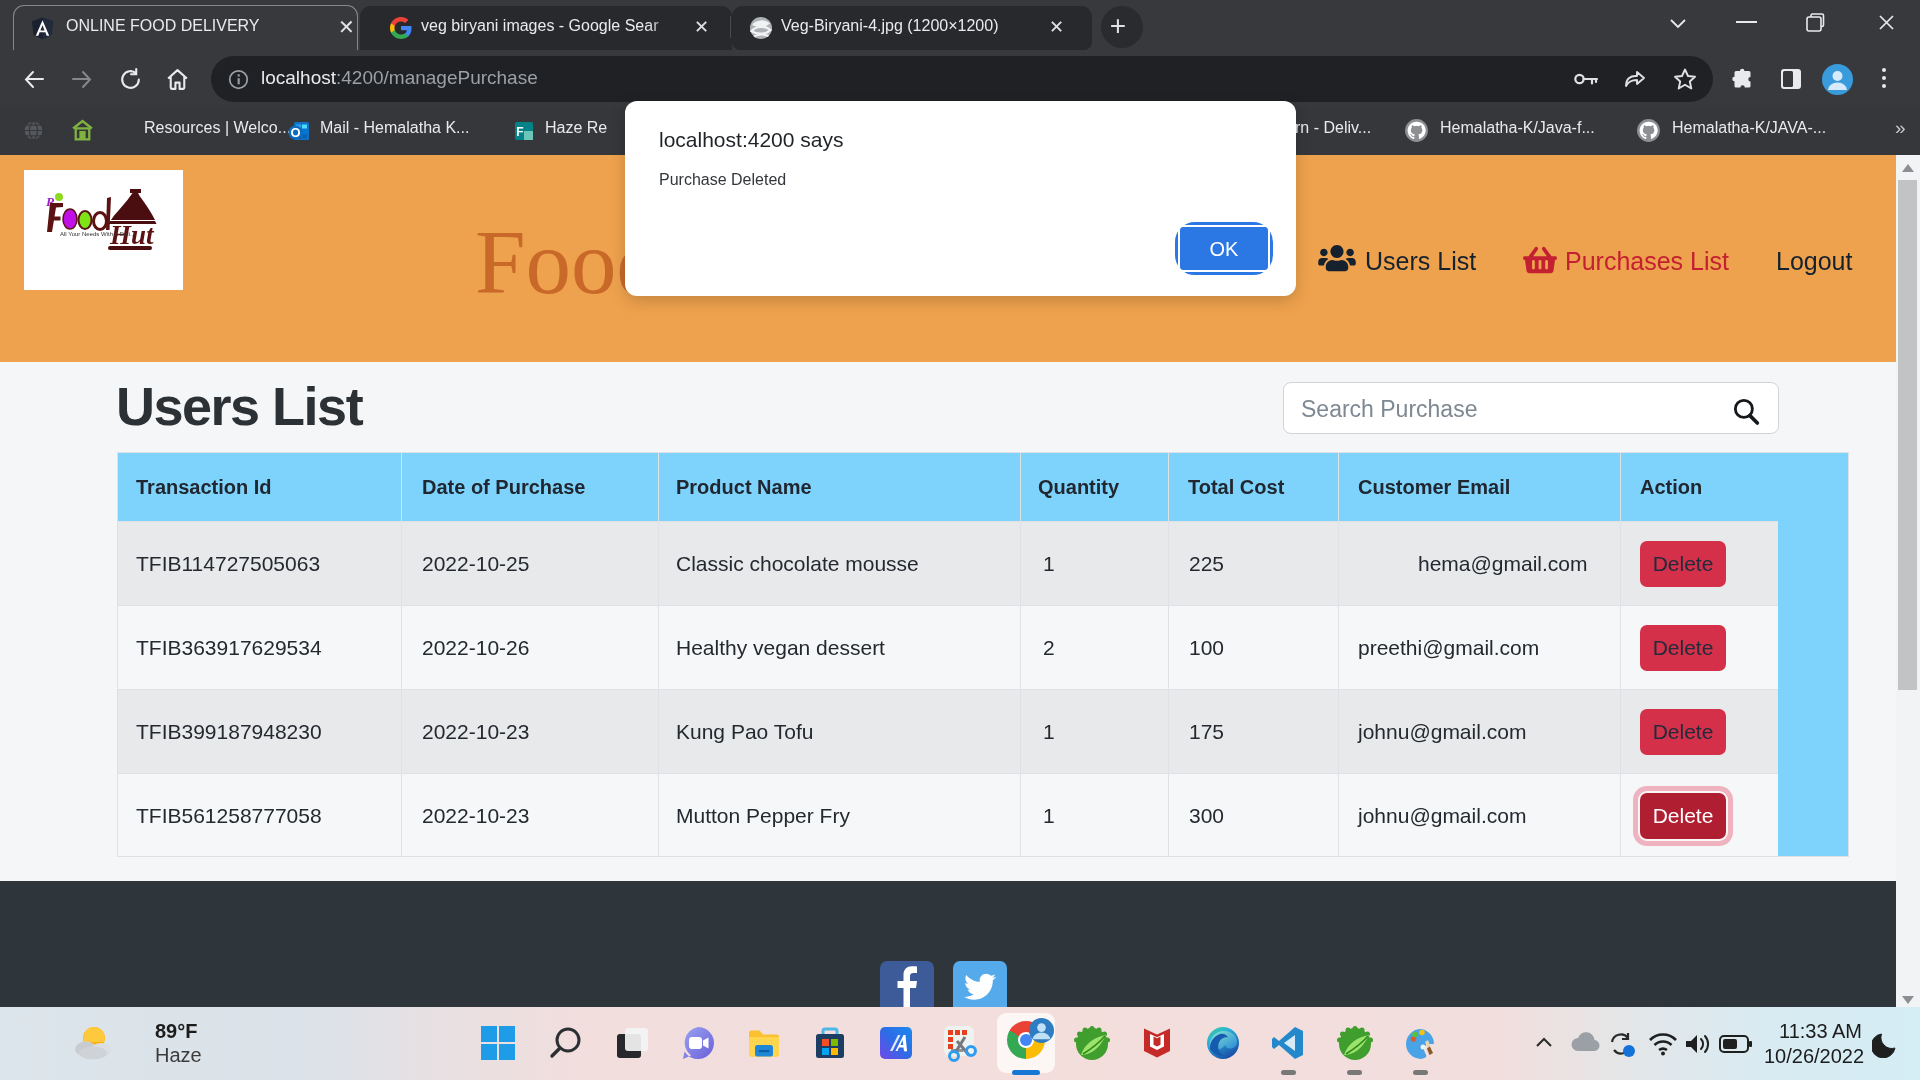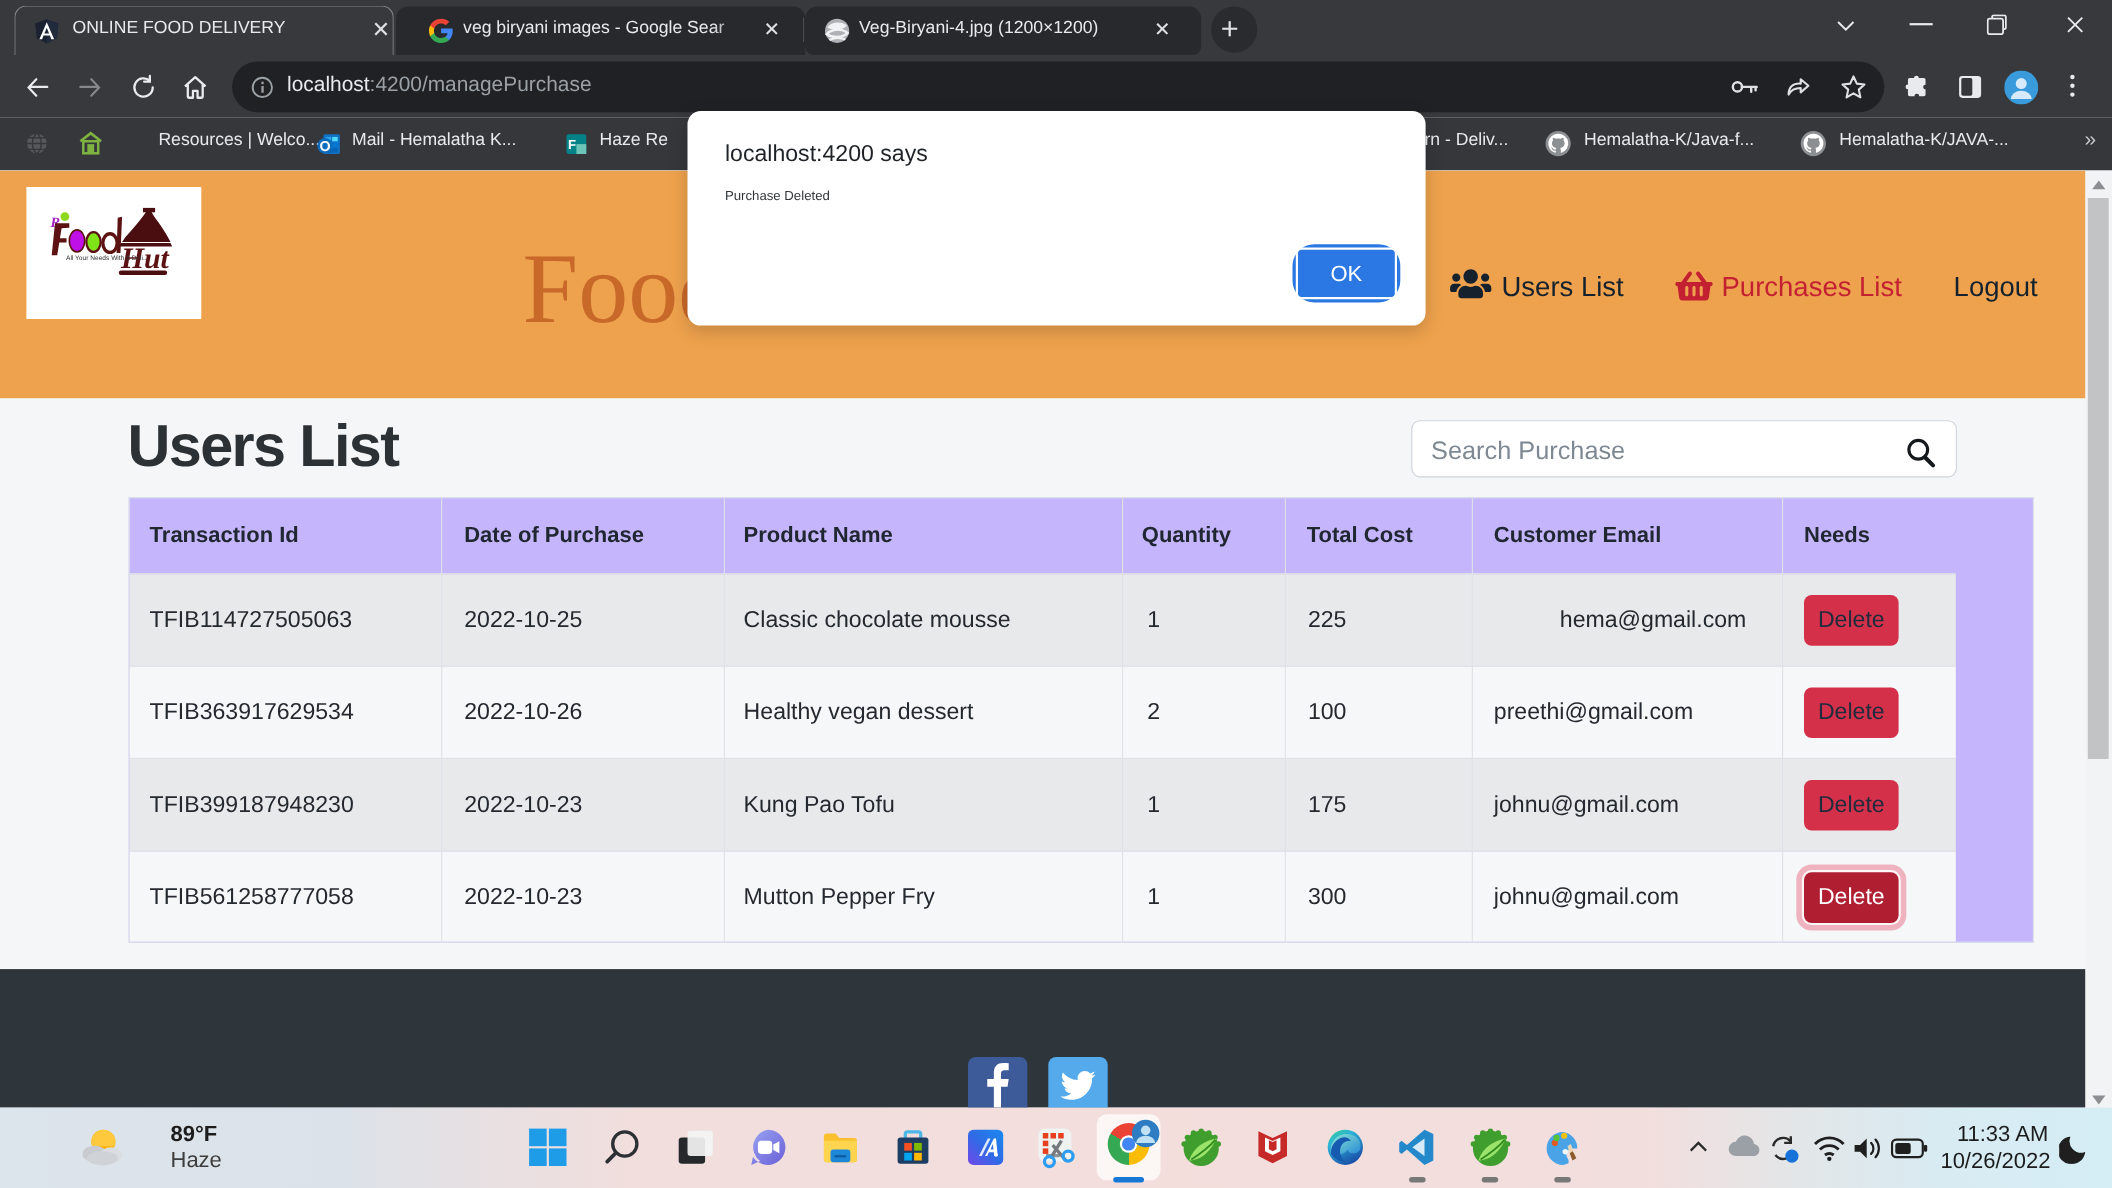--- a/index.html
+++ b/index.html
@@ -22,39 +22,39 @@
   #page { position:absolute; left:0; top:155px; width:1896px; height:852px; background:#f5f6f7; overflow:hidden; }
   #orange { position:absolute; left:0; top:0; width:1896px; height:207px; background:#efa24d; }
   #logo { position:absolute; left:24px; top:15px; width:159px; height:120px; background:#fff; }
   #bigtitle { position:absolute; left:475px; top:55px; font-family:"Liberation Serif", serif; font-size:91px; color:#c8692a; white-space:nowrap; }
   .navitem { position:absolute; top:92px; font-size:25px; color:#15222e; white-space:nowrap; }
   #h1 { position:absolute; left:116px; top:220px; font-size:54px; font-weight:bold; color:#2c3136; letter-spacing:-1.5px; }
   #search { position:absolute; left:1283px; top:227px; width:496px; height:52px; background:#fff; border:1px solid #ced4da; border-radius:8px; }
   #search span { position:absolute; left:17px; top:13px; font-size:23px; color:#7e8893; }
 
   
-  #tbl { position:absolute; left:117px; top:297px; width:1732px; height:405px; background:#c4b5fd; border:1px solid #dee1e6; }
+  #tbl { position:absolute; left:117px; top:297px; width:1732px; height:405px; background:#7dd3fc; border:1px solid #dee1e6; }
   .row { position:absolute; left:0; width:1660px; height:84px; }
   .cell { position:absolute; font-size:21px; color:#24292f; white-space:nowrap; }
   .hcell { position:absolute; font-size:20px; font-weight:bold; color:#212731; white-space:nowrap; }
   .vline { position:absolute; top:0; width:1px; height:403px; background:#dee1e6; }
   .hline { position:absolute; left:0; width:1660px; height:1px; background:#dee1e6; }
   .delbtn { position:absolute; left:1522px; width:86px; height:46px; background:#d4304a; border-radius:7px; color:#212b3c; font-size:21px; text-align:center; line-height:46px; }
 
   #footer { position:absolute; left:0; top:726px; width:1896px; height:126px; background:#2e353b; }
   .socbtn { position:absolute; top:806px; width:54px; height:60px; border-radius:7px; }
 
   
   #sbar { position:absolute; left:1896px; top:155px; width:24px; height:852px; background:#f2f3f4; }
   #sthumb { position:absolute; left:1898px; top:180px; width:19px; height:510px; background:#c2c3c5; }
 
   
   #dialog { position:absolute; left:625px; top:101px; width:671px; height:195px; background:#fff; border-radius:12px; box-shadow:0 5px 16px rgba(0,0,0,.18); }
   #dlg-title { position:absolute; left:34px; top:27px; font-size:21px; color:#1f2327; }
-  #dlg-body { position:absolute; left:34px; top:70px; font-size:12px; color:#33373b; }
+  #dlg-body { position:absolute; left:34px; top:70px; font-size:16px; color:#33373b; }
   #okbtn { position:absolute; left:550px; top:121px; width:98px; height:53px; background:#2b78e4; border:3px solid #2b78e4; border-radius:20px; }
   #okbtn .inner { position:absolute; left:0; top:0; width:92px; height:47px; border:2px solid #fff; border-radius:5px; color:#fff; font-size:20px; text-align:center; line-height:45px; }
 
   
   #taskbar { position:absolute; left:0; top:1007px; width:1920px; height:73px;
     background:linear-gradient(90deg,#dce5eb 0%,#dbe2e9 16%,#e8e0e2 23%,#f1dedd 30%,#f3dedc 55%,#f2dedd 78%,#e3e6e8 85%,#d8ebf2 92%,#d5edf5 100%); }
   .tico { position:absolute; top:1025px; }
   .traytxt { position:absolute; font-size:20px; color:#1c1c1c; white-space:nowrap; }
 </style>
 </head>
@@ -253,21 +253,21 @@
       <div class="hline" style="top:152px;"></div>
       <div class="hline" style="top:236px;"></div>
       <div class="hline" style="top:320px;"></div>
 
       <div class="hcell" style="left:18px;top:23px;">Transaction Id</div>
       <div class="hcell" style="left:304px;top:23px;">Date of Purchase</div>
       <div class="hcell" style="left:558px;top:23px;">Product Name</div>
       <div class="hcell" style="left:920px;top:23px;">Quantity</div>
       <div class="hcell" style="left:1070px;top:23px;">Total Cost</div>
       <div class="hcell" style="left:1240px;top:23px;">Customer Email</div>
-      <div class="hcell" style="left:1522px;top:23px;">Needs</div>
+      <div class="hcell" style="left:1522px;top:23px;">Action</div>
 
       <div class="cell" style="left:18px;top:99px;">TFIB114727505063</div>
       <div class="cell" style="left:304px;top:99px;">2022-10-25</div>
       <div class="cell" style="left:558px;top:99px;">Classic chocolate mousse</div>
       <div class="cell" style="left:925px;top:99px;">1</div>
       <div class="cell" style="left:1071px;top:99px;">225</div>
       <div class="cell" style="left:1300px;top:99px;">hema@gmail.com</div>
       <div class="delbtn" style="top:88px;">Delete</div>
 
       <div class="cell" style="left:18px;top:183px;">TFIB363917629534</div>

